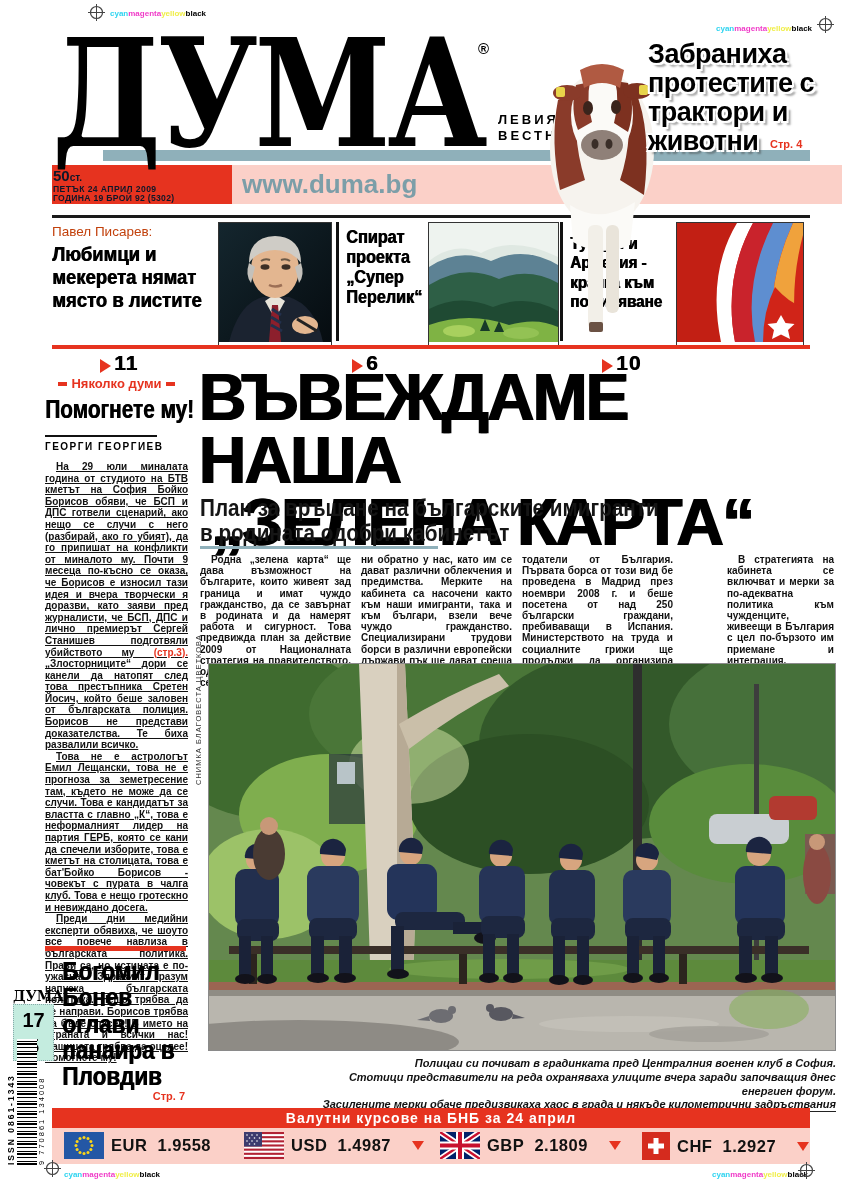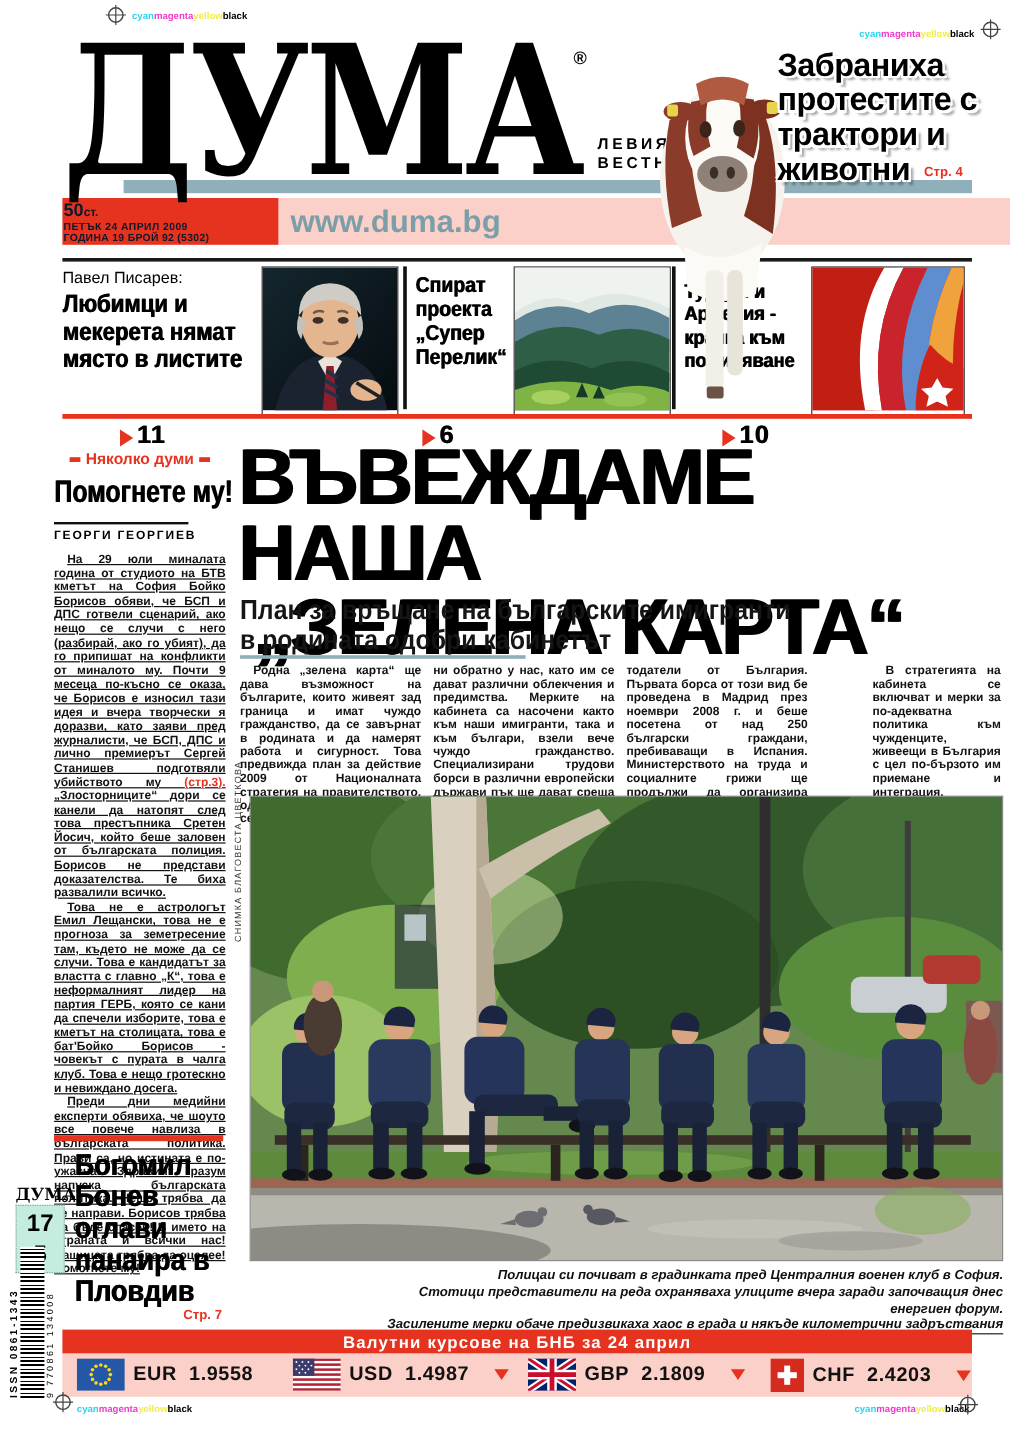--- a/index.html
+++ b/index.html
@@ -99,21 +99,21 @@
       <ellipse cx="69" cy="114" rx="3.5" ry="5" fill="#3a2e28"></ellipse>
       <path d="M40 40 Q62 28 84 40 L80 58 Q62 48 44 58 Z" fill="#b05a42"></path>
     </svg>
   </div>
 
   <div class="abs heavy outline-w" style="left:648px; top:40px; width:172px; font-size:27px; line-height:1.07; letter-spacing:-0.5px; z-index:6;">Забраниха протестите с трактори и животни</div>
   <div class="abs pageref" style="left:770px; top:138px; z-index:6;">Стр. 4</div>
 
   <div class="abs" style="left:52px; top:215px; width:758px; height:3px; background:#1a1a1a;"></div>
 
-  <div class="abs" style="left:52px; top:224px; font-size:13.5px; color:#000000;">Павел Писарев:</div>
+  <div class="abs" style="left:52px; top:224px; font-size:13.5px; color:#c2410c;">Павел Писарев:</div>
   <div class="abs" style="left:52px; top:242px; width:168px;">
     <span class="cx heavy thick" style="font-size:21px; line-height:1.1; transform:scaleX(0.88); width:188px;">Любимци и мекерета нямат място в листите</span>
   </div>
   <div class="abs teaser-photo" style="left:218px; top:222px;">
     <svg width="112" height="119" viewBox="0 0 112 119">
       <defs>
           <linearGradient id="pbg" x1="0" y1="0" x2="1" y2="1">
             <stop offset="0" stop-color="#14262e"></stop>
             <stop offset="1" stop-color="#060c10"></stop>
           </linearGradient>
@@ -429,21 +429,21 @@
         </svg>
       <span class="rate-text"><span>GBP</span>&nbsp;&nbsp;<span>2.1809</span></span>
       <span class="tri-down" style="margin-left:14px;"></span>
     </div>
     <div class="rate" style="left:590px;">
       <svg width="28" height="28">
           <rect width="28" height="28" fill="#d52b1e"></rect>
           <rect x="11.5" y="6" width="5" height="16" fill="#fff"></rect>
           <rect x="6" y="11.5" width="16" height="5" fill="#fff"></rect>
         </svg>
-      <span class="rate-text"><span>CHF</span>&nbsp;&nbsp;<span>2.4203</span></span>
+      <span class="rate-text"><span>CHF</span>&nbsp;&nbsp;<span>1.2927</span></span>
       <span class="tri-down" style="margin-left:14px;"></span>
     </div>
   </div>
 
   <div class="abs" style="left:44px; top:1160px;">
     <svg width="17" height="17">
         <circle cx="8.5" cy="8.5" r="6" fill="none" stroke="#444" stroke-width="1.2"></circle>
         <line x1="0" y1="8.5" x2="17" y2="8.5" stroke="#444" stroke-width="1"></line>
         <line x1="8.5" y1="0" x2="8.5" y2="17" stroke="#444" stroke-width="1"></line>
       </svg>

